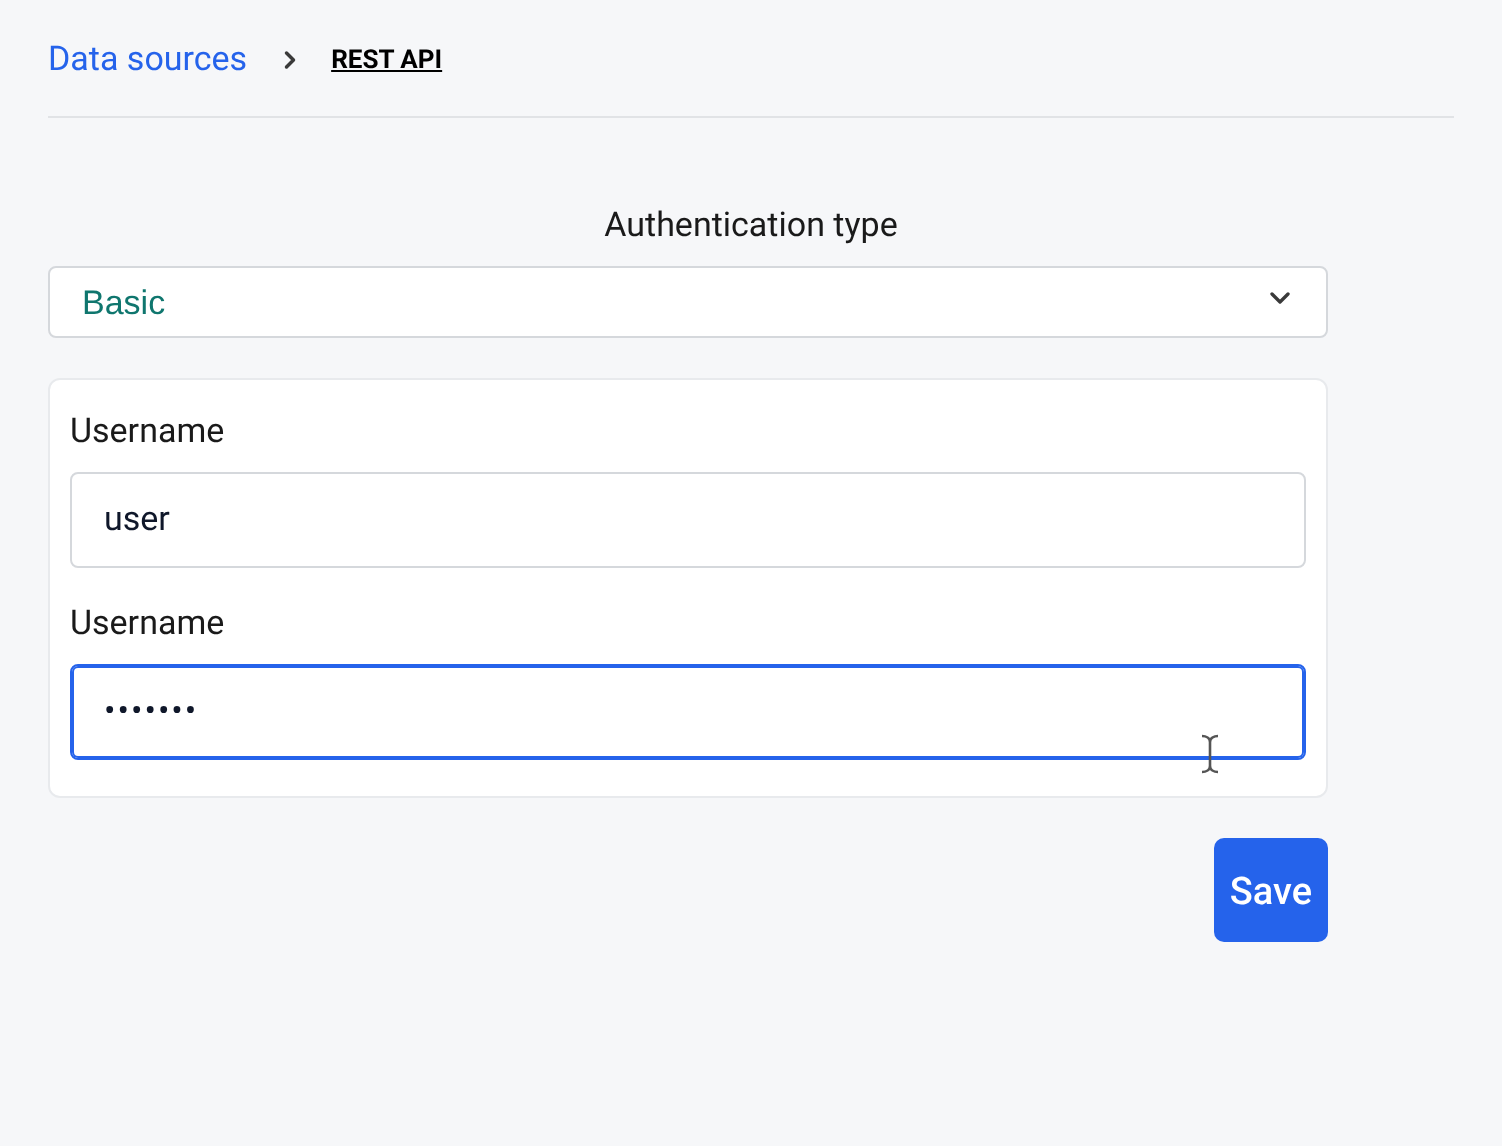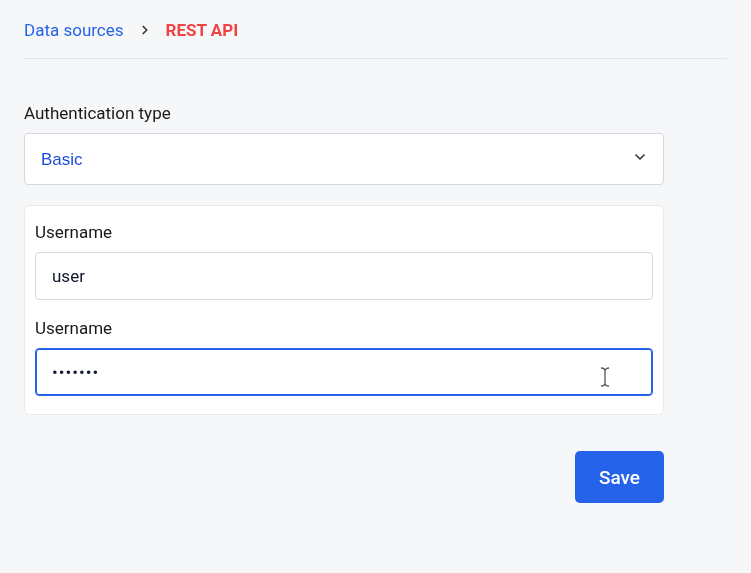--- a/index.html
+++ b/index.html
@@ -33,40 +33,42 @@
     .breadcrumb-chevron {
       color: #3a3a3a;
       display: flex;
       align-items: center;
     }
     .breadcrumb-chevron svg {
       width: 14px;
       height: 14px;
     }
     .breadcrumb-current {
-      color: #ef4444;
-      font-size: 17px;
+      color: #000000;
+      font-size: 13px;
       font-weight: 700;
+      text-decoration: underline;
     }
     .section-label {
       font-size: 17px;
       color: #1a1a1a;
       margin-bottom: 10px;
+      text-align: center;
     }
     .select-wrapper {
       position: relative;
       width: 640px;
       margin-bottom: 20px;
     }
     .select {
       width: 100%;
-      height: 52px;
+      height: 36px;
       padding: 0 16px;
       font-size: 17px;
-      color: #1d4ed8;
+      color: #0f766e;
       background: #ffffff;
       border: 1px solid #d5d8dc;
       border-radius: 4px;
       appearance: none;
       cursor: pointer;
       outline: none;
     }
     .select-chevron {
       position: absolute;
       right: 16px;
@@ -78,21 +80,21 @@
     .select-chevron svg {
       width: 16px;
       height: 16px;
     }
     .credentials-card {
       width: 640px;
       background: #ffffff;
       border: 1px solid #e8eaed;
       border-radius: 6px;
       padding: 16px 10px 18px 10px;
-      margin-bottom: 36px;
+      margin-bottom: 20px;
     }
     .field-label {
       font-size: 17px;
       color: #1a1a1a;
       margin-bottom: 10px;
     }
     .text-input {
       width: 100%;
       height: 48px;
       padding: 0 16px;
@@ -117,21 +119,21 @@
     .button-row {
       width: 640px;
       display: flex;
       justify-content: flex-end;
     }
     .save-button {
       background: #2563eb;
       color: #ffffff;
       border: none;
       border-radius: 5px;
-      padding: 0 24px;
+      padding: 0 8px;
       height: 52px;
       font-size: 19px;
       font-weight: 500;
       cursor: pointer;
       font-family: inherit;
     }
     .cursor-caret {
       position: absolute;
       left: 596px;
       top: 366px;

